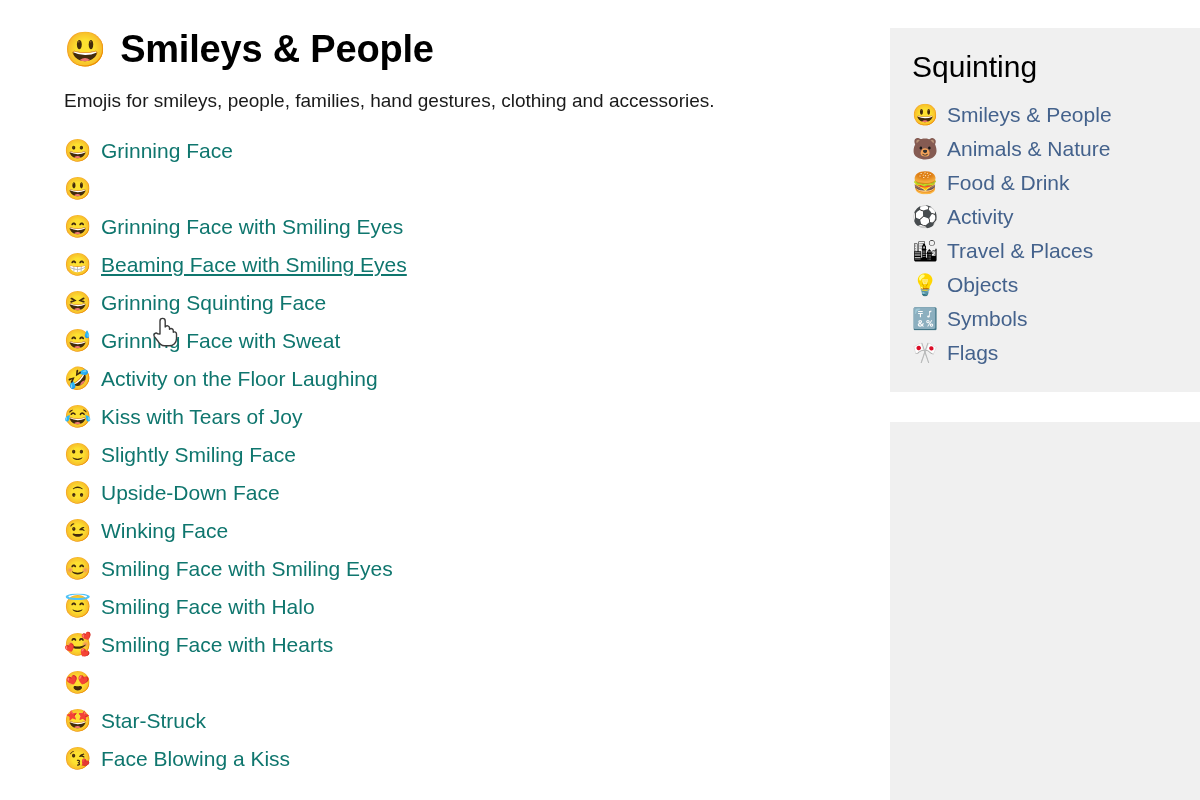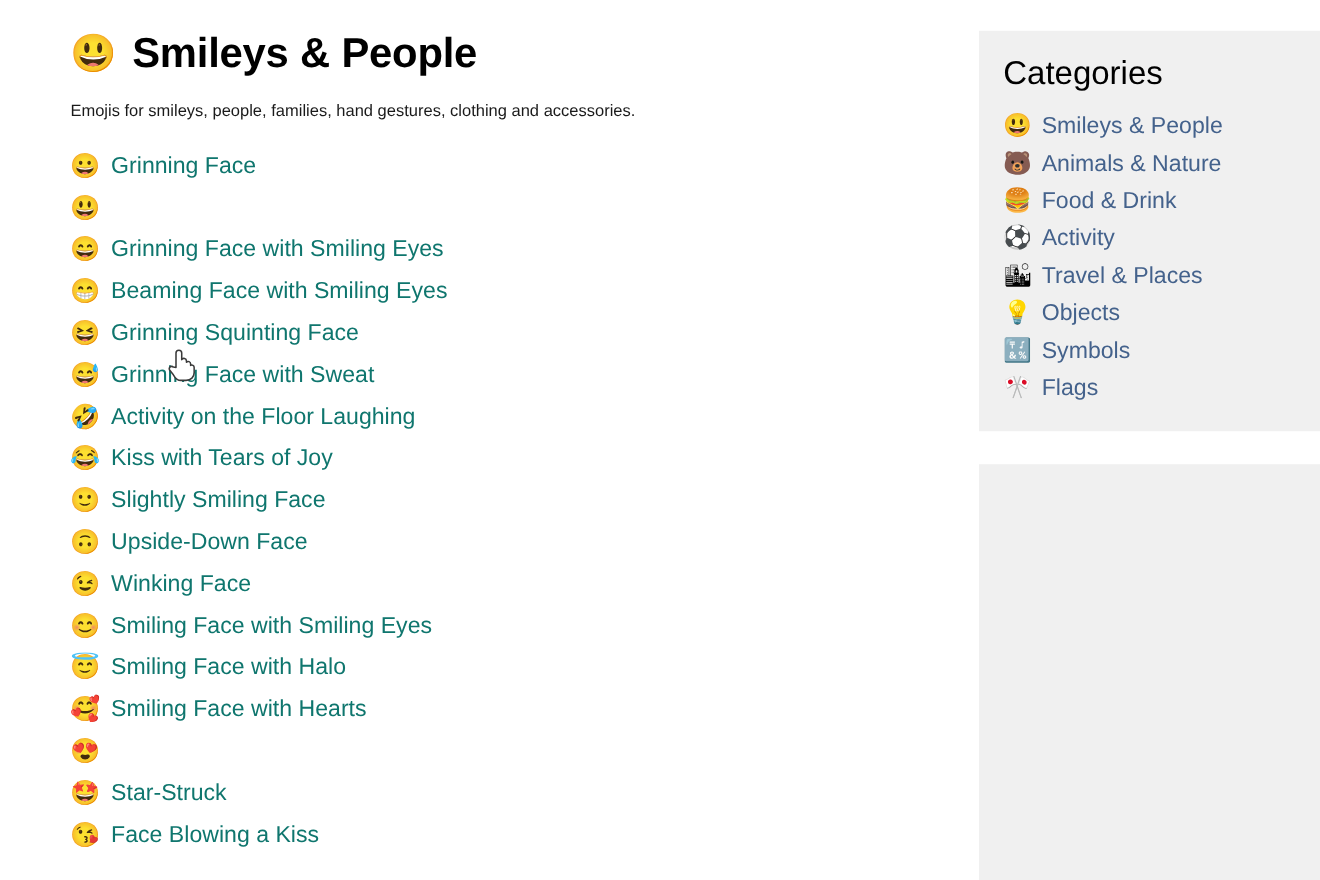--- a/index.html
+++ b/index.html
@@ -46,21 +46,21 @@
   #page-title .title-emoji {
     font-size: 34px;
     line-height: 50px;
     display: inline-block;
   }
   #page-title .title-text { display: inline-block; }
 
   #page-description {
     margin: 14px 0 0 0;
     padding: 0;
-    font-size: 15px;
+    font-size: 19px;
     line-height: 26px;
     color: #1a1a1a;
     white-space: nowrap;
   }
 
   #emoji-list {
     list-style: none;
     margin: 18px 0 0 0;
     padding: 0;
   }
@@ -80,20 +80,21 @@
   }
   .emoji-link {
     font-size: 21px;
     line-height: 38px;
     color: #0f766e;
     text-decoration: none;
     white-space: nowrap;
     cursor: pointer;
   }
   .emoji-row.is-hovered .emoji-link {
+    text-decoration: underline;
   }
 
   
   #sidebar {
     position: absolute;
     left: 890px;
     top: 0;
     width: 310px;
     height: 800px;
   }
@@ -240,21 +241,21 @@
         <li class="emoji-row">
           <span class="emoji-glyph">😘</span>
           <a class="emoji-link" href="#">Face Blowing a Kiss</a>
         </li>
       </ul>
   </div>
 
   <div id="sidebar">
 
     <div id="categories-panel" class="panel">
-      <h2 id="categories-heading">Categories</h2>
+      <h2 id="categories-heading">Squinting</h2>
       <ul id="category-list">
           <li class="category-row">
             <span class="category-glyph">😃</span>
             <a class="category-link" href="#">Smileys &amp; People</a>
           </li>
           <li class="category-row">
             <span class="category-glyph">🐻</span>
             <a class="category-link" href="#">Animals &amp; Nature</a>
           </li>
           <li class="category-row">

